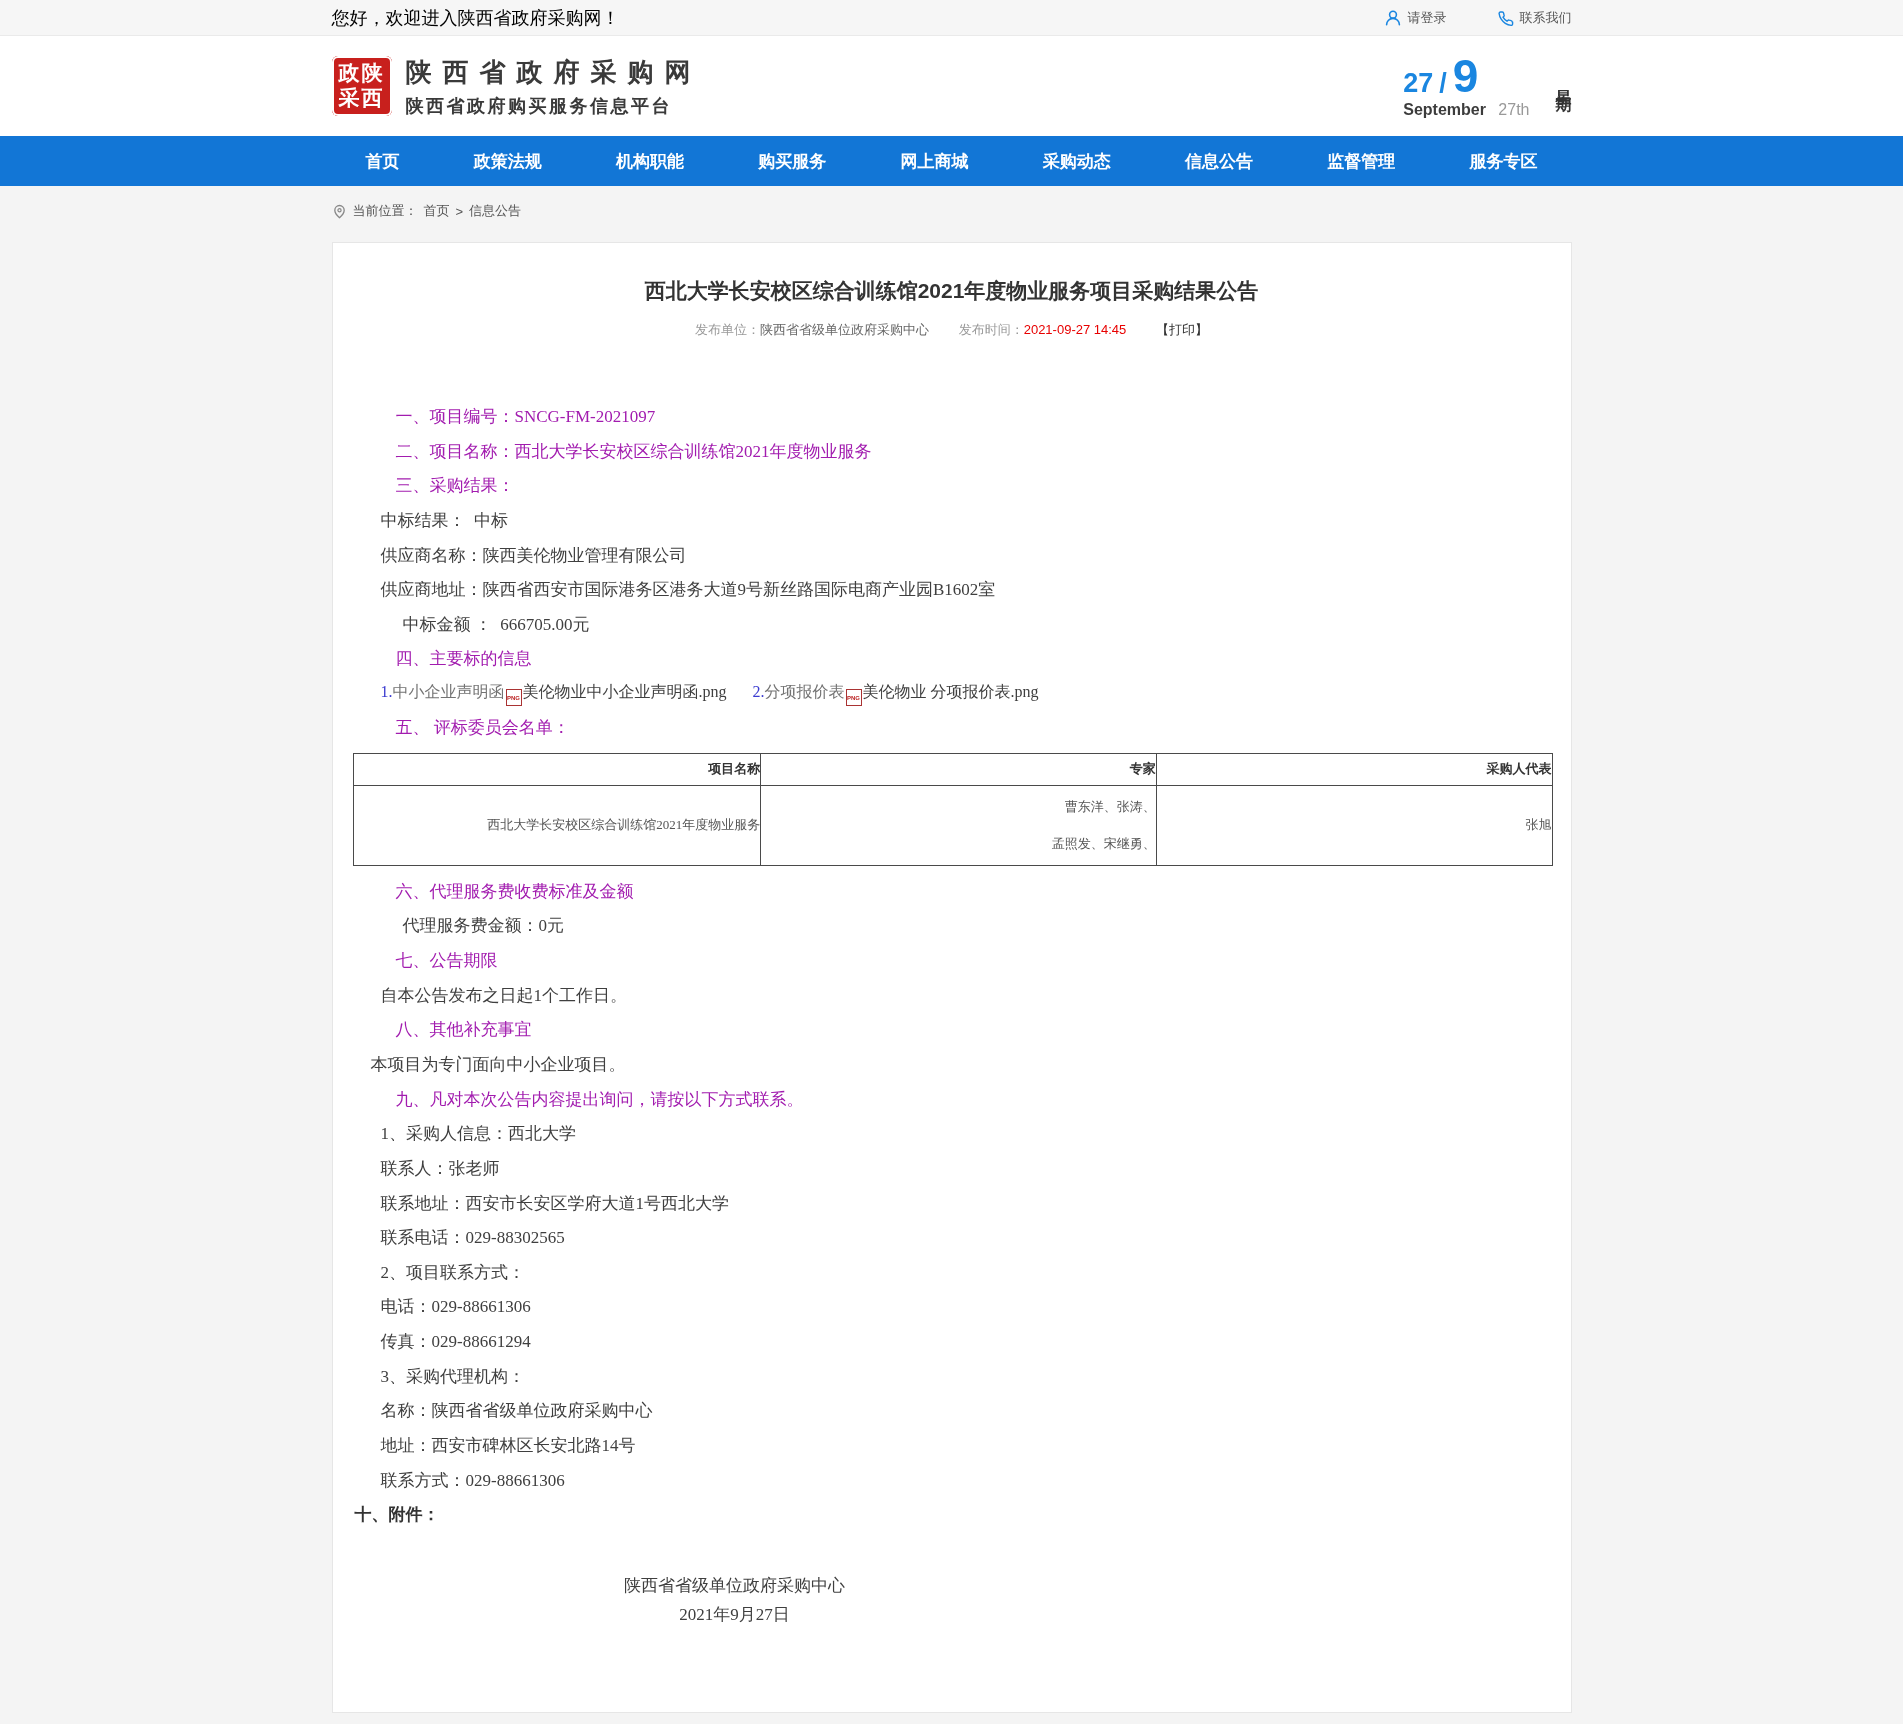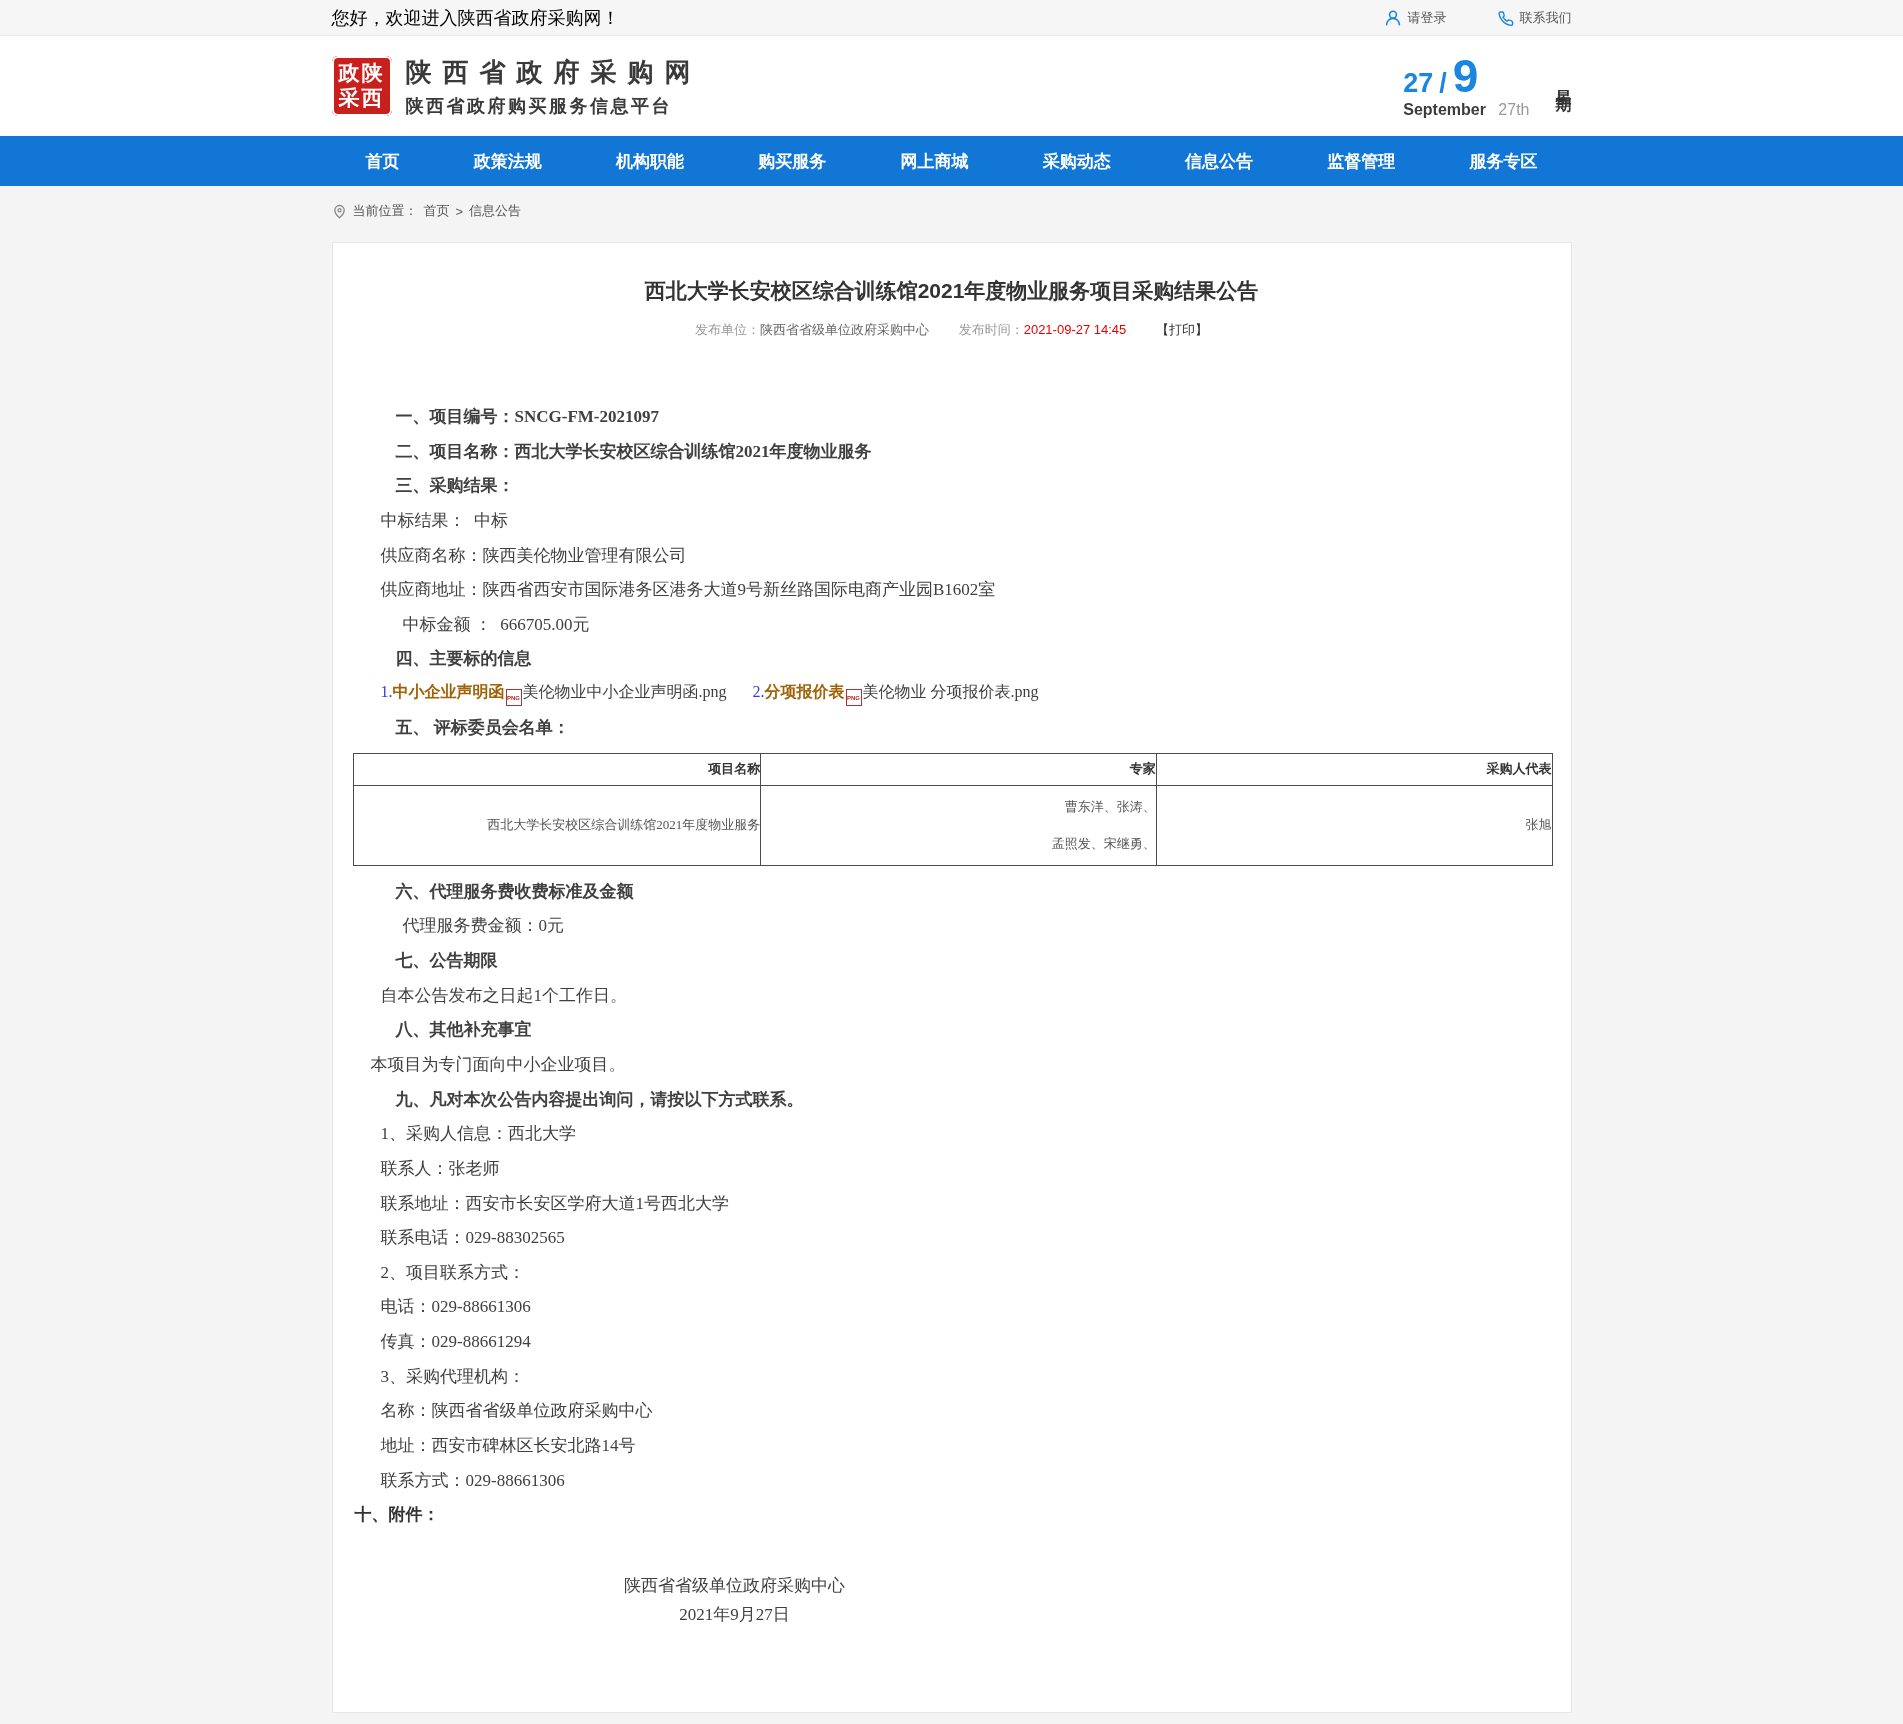--- a/index.html
+++ b/index.html
@@ -58,29 +58,29 @@
   .card { width:1240px; margin:8px auto 28px; background:#fff; border:1px solid #e6e6e6; padding:34px 0 80px; }
   .article-title { text-align:center; font-size:21px; font-weight:700; color:#333; padding:0 60px; }
   .article-meta { margin-top:16px; text-align:center; font-size:13px; color:#999; }
   .article-meta .m-label { color:#999; }
   .article-meta .m-pub { color:#666; margin-right:26px; }
   .article-meta .m-time { color:#e80000; margin-right:26px; }
   .article-meta .m-print { color:#333; cursor:pointer; }
 
   .article-body { margin-top:66px; padding:0 48px; font-family:"Liberation Serif","DejaVu Serif",serif; color:#3f3f3f; font-size:17px; }
   .line { margin:10px 0; line-height:1.45; white-space:pre-wrap; }
-  .h { font-weight:700; color:#404040; padding-left:15px; }
+  .h { font-weight:400; color:#a21caf; padding-left:15px; }
   .p { padding-left:0; }
   .indent1 { padding-left:22px; }
   .out1 { margin-left:-10px; }
   .out2 { margin-left:-26px; padding-left:0; font-weight:700; color:#333; }
   .long { margin-left:-26px; margin-right:-22px; text-indent:2.2em; text-align:justify; line-height:1.55; }
 
   .attach-line { margin:10px 0; font-size:16px; }
-  .attach-line a { color:#a16207; text-decoration:none; cursor:pointer;font-weight:bold; }
+  .attach-line a { color:#737373; text-decoration:none; cursor:pointer; }
   .attach-num { color:#3b3bd0; }
   .png-chip { display:inline-block; width:16px; height:17px; border:1px solid #a33; background:#fff; color:#b22;
               font-family:"Liberation Sans",sans-serif; font-size:6px; font-weight:700; text-align:center; line-height:17px;
               vertical-align:-3px; margin:0 1px; }
   .attach-file { color:#3f3f3f; }
   .attach-gap { display:inline-block; width:26px; }
 
   .committee-table { width:1200px; margin:12px 0 14px -28px; border-collapse:collapse; font-family:"Liberation Serif",serif; }
   .committee-table th, .committee-table td { border:1px solid #4a4a4a; text-align:right; color:#555; }
   .committee-table th { font-size:13px; font-weight:700; color:#333; height:32px; }

